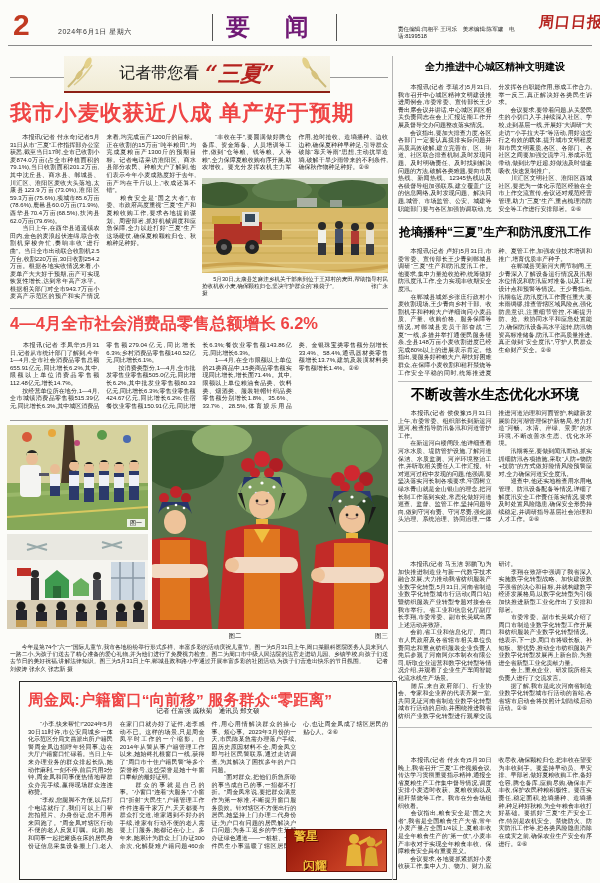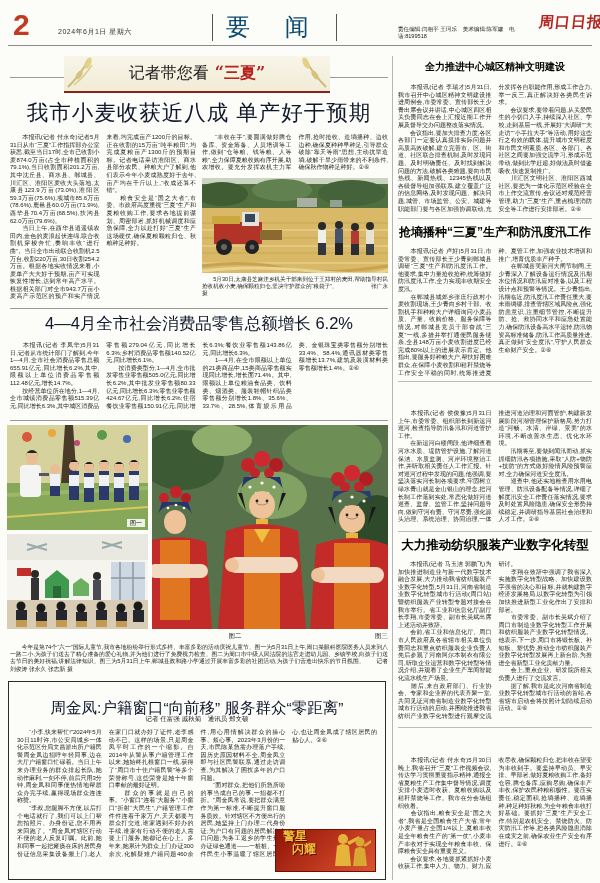--- a/index.html
+++ b/index.html
@@ -7,60 +7,60 @@
 .page{position:relative;width:600px;height:883px;margin:0 auto;background:#fcfcf9;color:#111;
   font-family:"Liberation Sans","DejaVu Sans",sans-serif;overflow:hidden}
 .abs{position:absolute}
 .hrule{position:absolute;height:1px;background:#8a8a8a}
 .vrule{position:absolute;width:1px;background:#b5b5b5}
 
 .pagenum{left:13px;top:10px;font-size:30px;font-weight:bold;color:#c13a22;line-height:1}
 .date{left:58px;top:27px;font-size:7px;color:#333;letter-spacing:.5px}
 .secwrap{left:212px;top:11px;display:flex;align-items:center;gap:13px}
 .vbar{display:inline-block;width:1px;height:27px;background:#555}
-.sectitle{font-size:24px;font-weight:normal;letter-spacing:14px;color:#0c4a6e;white-space:nowrap}
+.sectitle{font-size:24px;font-weight:bold;letter-spacing:14px;color:#701a75;white-space:nowrap}
 .editors{left:398px;top:26px;width:140px;font-size:5.6px;color:#222;line-height:7px}
 .masthead{left:539px;top:13px;font-size:15px;font-weight:bold;color:#b5231f;
   font-family:"DejaVu Serif","Liberation Serif",serif;transform:skewX(-6deg);letter-spacing:1px;white-space:nowrap}
 
 .banner{left:64px;top:56px;width:266px;height:37px;background:linear-gradient(180deg,#f8f5e9,#f1ecd6);
   border-bottom:2px solid #8d2016;display:flex;align-items:center;justify-content:center;gap:6px;overflow:hidden}
 .banner .pre{font-size:16px;font-weight:normal;color:#1a1a1a;z-index:2}
-.banner .hi{font-size:16px;font-weight:bold;color:#b5231f;z-index:2;
-  font-family:"DejaVu Serif","Liberation Serif",serif;}
+.banner .hi{font-size:22px;font-weight:bold;color:#b5231f;z-index:2;
+  font-family:"DejaVu Serif","Liberation Serif",serif;font-style:italic}
 .sideline{position:absolute;height:1px;background:#9a9a9a;top:77px}
 
-.headline{position:absolute;font-weight:normal;color:#0f172a;text-align:center;white-space:nowrap}
+.headline{position:absolute;font-weight:bold;color:#ef4444;text-align:left;white-space:nowrap}
 .h-lead{left:10px;top:98px;width:378px;font-size:21.5px;letter-spacing:1px}
 .h-retail{left:10px;top:313px;width:378px;font-size:16.5px}
 .h-box{left:0;top:8px;width:100%;font-size:15.5px;position:relative}
 .rr-title{position:absolute;left:398px;width:194px;font-weight:bold;color:#000;text-align:center;white-space:nowrap}
 
 .bodytext{font-size:6px;line-height:7.6px;color:#1c1c1c;text-align:justify;text-justify:inter-character;
   white-space:pre-line;overflow:hidden;column-fill:auto}
 .cols2{column-count:2;column-gap:7px}
 .cols4{column-count:4;column-gap:7px}
 .caption{font-size:5.6px;line-height:6.9px;color:#1c1c1c;text-align:justify;white-space:pre-line;overflow:hidden}
 .figlabel{position:absolute;font-size:6.5px;color:#222}
 
 .photo{position:absolute;overflow:hidden;background:#ccc}
 .photo svg{display:block;width:100%;height:100%}
 .fig1label{position:absolute;right:3px;bottom:3px;background:rgba(255,255,255,.85);color:#111;
   font-size:6px;padding:1px 3px;line-height:1}
 
-.boxart{position:absolute;left:8px;top:681px;width:378px;height:199px;border:1.2px solid #2a2a2a;padding:8px 8px}
+.boxart{position:absolute;left:19px;top:681px;width:378px;height:199px;border:1.2px solid #2a2a2a;padding:0 8px}
 .byline{text-align:center;font-size:6.5px;color:#222;margin-top:4px}
 .boxbody{margin-top:5px;height:132px}
 
 .police-graphic{position:absolute;right:9px;bottom:7px;width:101px;height:43px;
   background:linear-gradient(135deg,#8f1408,#c23a20 60%,#d85532);border:1px solid #6e0f06;
   display:flex;align-items:flex-start;overflow:hidden}
 .pg-text{margin-left:7px;display:flex;flex-direction:column;line-height:1}
 .pg-text span{font-size:12px;font-weight:bold;color:#f2c23c;text-shadow:0 0 1px #5f0c04,1px 1px 0 #5f0c04}
-.pg-text span:last-child{margin-left:9px;margin-top:1px}
+.pg-text span:last-child{margin-left:9px;margin-top:18px}
 .pg-fig{margin-left:auto;margin-right:4px}
 </style>
 </head>
 <body>
 
 <div class="page">
 
   <div class="abs pagenum">2</div>
   <div class="abs date">2024年6月1日 星期六</div>
   <div class="abs secwrap">
@@ -359,27 +359,27 @@
 　　会议要求,要带着问题,从关爱民生的小切口入手,持续深入社区、学校,走到基层一线,开展好“大调研”“大走访”“小手拉大手”等活动,用好这些行之有效的载体,提升城市文明程度和市民文明素质,各区、各部门、各社区之间要加强交流学习,形成示范带动,做到比学赶超,好做法及时借鉴吸收,快速复制推广。
 　　川汇区文明社区、淮阳区西城社区,要把为一体化示范区经验在全市上作交流宣传,会议还对规范经营管理,助力“三夏”生产,重点梳理消防安全等工作进行安排部署。②⑥</div>
   <div class="hrule" style="left:398px;top:218px;width:194px;background:#bbb"></div>
 
   <div class="rr-title" style="top:224px;font-size:12px">抢墒播种“三夏”生产和防汛度汛工作</div>
   <div class="abs bodytext cols2" style="left:398px;top:248px;width:194px;height:130px">　　本报讯(记者 卢好)5月31日,市委常委、宣传部长王少青到郸城县调研“三夏”生产和防汛度汛工作。他要求,集中力量抢收抢种,统筹做好防汛度汛工作,全力实现丰收期安全度汛。
 　　在郸城县城郊乡张庄行政村小麦收割现场,王少青向乡村干部、收割机手和种粮大户详细询问小麦品质、产量、收购价格、服务保障等情况,对郸城县党员干部奋战“三夏”一线,多措并举打通便民服务链条,全县148万亩小麦收割进度已经完成80%以上的进展表示肯定。他指出,要服务好种粮大户,帮扶好困难群众,在保障小麦收割和秸秆禁烧等工作安全平稳的同时,统筹推进夏种、夏管工作,加强农业技术培训和推广,培育优质丰产种子。
 　　在郸城县芙新河大闸节制闸,王少青深入了解设备运行情况及汛期水位情况和防汛应对准备,以及工程设计点和预警等情况。王少青指出,汛期临近,防汛度汛工作责任重大,要未雨绸缪,排查管辖区域风险点,强化防患意识,注重细节管控,不断提升防、抢、救协同水平和应急处置能力,确保防汛设备高水平运转,防汛物资高标准储备,防汛工作高质量推进,真正做到“安全度汛”,守护人民群众生命财产安全。②⑥</div>
   <div class="hrule" style="left:398px;top:381px;width:194px;background:#bbb"></div>
 
+  <div class="rr-title" style="top:386px;font-size:14px">不断改善水生态优化水环境</div>
   <div class="abs bodytext cols2" style="left:398px;top:410px;width:194px;height:118px">　　本报讯(记者 侯俊豫)5月31日上午,市委常委、组织部长到新运河巡河,检查指导防汛备汛和河道管护工作。
 　　在新运河白楼闸段,他详细查看河水水质、堤防管护设施,了解河道保洁、水质监测、河岸环境整治工作,并听取相关责任人工作汇报。针对巡河过程中发现的问题,他强调,要坚决落实河长制各项要求,牢固树立绿水青山就是金山银山的理念,把河长制工作落到实处,常态化做好河道巡查、监督、监管工作,坚持问题导向,做到守河有责、守河尽责,强化源头治理、系统治理、协同治理,一体推进河道治理和河面管护,构建新发展阶段河湖管理保护新格局,努力打造“河畅、水清、岸绿、景美”的水环境,不断改善水生态、优化水环境。
 　　汛期将至,要做到闻汛而动,抓实抓细防汛各项措施,采取“人防+物防+技防”的方式做好险情风险预警应对,全力确保河道安全度汛。
 　　巡查中,他还实地检查用水用电管理、防汛设备配备等情况,详细了解度汛安全工作责任落实情况,要求及时处置风险隐患,确保安全形势持续稳定,并调研指导基层社会治理和人才工作。②⑥</div>
   <div class="hrule" style="left:398px;top:531px;width:194px;background:#bbb"></div>
 
-  <div class="rr-title" style="top:537px;font-size:12.5px">大力推动纺织服装产业数字化转型</div>
   <div class="abs bodytext cols2" style="left:398px;top:561px;width:194px;height:163px">　　本报讯(记者 马玉洁 郭鹏飞)为加快推进制造业与新一代数字技术融合发展,大力推动我省纺织服装产业数字化转型,5月31日,河南省制造业数字化转型城市行活动(周口站)暨纺织服装产业转型专题对接会在我市举行。省工业和信息化厅副厅长李翔,市委常委、副市长吴斌出席上述活动并致辞。
 　　会前,省工业和信息化厅、周口市人民政府及各省辖市相关单位负责同志和重点纺织服装企业负责人先后参观了河南阿尔本制衣有限公司,听取企业运营和数字化转型等情况介绍,并观看了企业生产车间智能化流水线生产场景。
 　　随后,来自政府部门、行业协会、专家和企业界的代表齐聚一堂,共同见证河南省制造业数字化转型城市行活动的启动,并围绕推进我省纺织产业数字化转型进行观摩交流研讨。
 　　李翔在致辞中强调了我省深入实施数字化转型战略、加快建设数字强省的决心和目标,并就构建数字经济发展格局,以数字化转型为引领加快推进新型工业化作出了安排和部署。
 　　市委常委、副市长吴斌介绍了周口市制造业数字化转型工作开展和纺织服装产业数字化转型情况。他表示,下一步,周口市将锻长板、补短板、塑优势,推动全市纺织服装产业数字化转型发展再上新台阶,为推进全省新型工业化贡献力量。
 　　会上,重点企业、研发院所相关负责人进行了交流发言。
 　　据了解,我市是此次河南省制造业数字化转型城市行活动的首站,各省辖市启动会将按照计划陆续启动活动。②⑥</div>
   <div class="hrule" style="left:398px;top:727px;width:194px;background:#bbb"></div>
 
   <div class="abs bodytext cols2" style="left:398px;top:757px;width:194px;height:121px">　　本报讯(记者 付永奇)5月30日晚上,我省召开“三夏”工作视频会议,传达学习贯彻重要指示精神,通报全省夏粮生产工作集中督导情况,调度安排小麦适时收获、夏粮收购以及秸秆禁烧等工作。我市在分会场组织收看。

